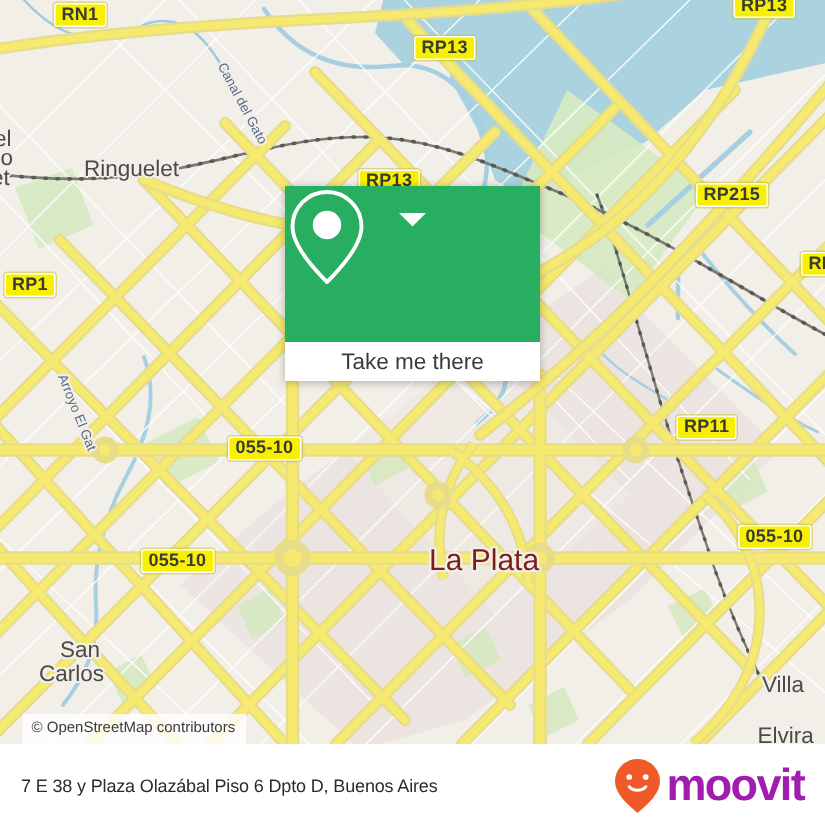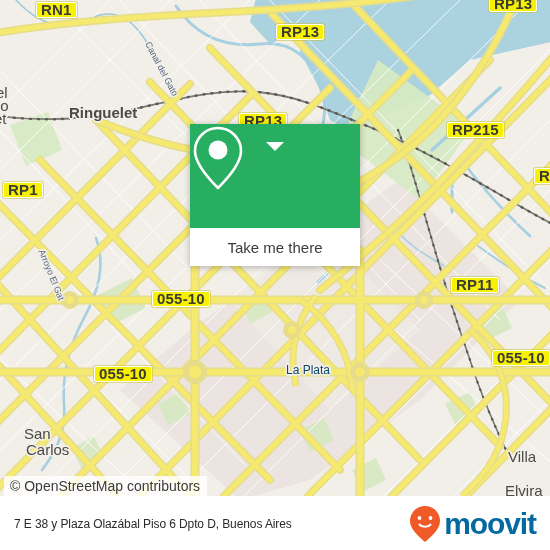--- a/index.html
+++ b/index.html
@@ -18,61 +18,61 @@
   .map-label{
     position:absolute;
     color:#4a4a48;
     font-weight:400;
     white-space:nowrap;
     text-shadow:
       1.6px 0 #f2efe9, -1.6px 0 #f2efe9, 0 1.6px #f2efe9, 0 -1.6px #f2efe9,
       1.1px 1.1px #f2efe9, -1.1px 1.1px #f2efe9, 1.1px -1.1px #f2efe9, -1.1px -1.1px #f2efe9;
     pointer-events:none;
   }
-  .lbl-city{font-size:12px;color:#0c4a6e;}
+  .lbl-city{font-size:20px;color:#7f1d1d;}
   .lbl-town{font-size:15px;color:#4a4a48;}
   .lbl-water{font-size:9px;color:#5a6a86;font-weight:400;}
 
   
   .shield{
     position:absolute;
     background:#f7f000;
     border:1.4px solid #ffffff;
     border-radius:2px;
     color:#3b3b35;
-    font-size:15px;
+    font-size:12px;
     font-weight:bold;
     letter-spacing:.2px;
     padding:1px 4px 2px 4px;
     line-height:11px;
     box-shadow:0 0 0 1px rgba(200,190,60,.55);
     white-space:nowrap;
   }
 
   
   #attrib{
-    position:absolute;left:4px;bottom:0;
+    position:absolute;left:15px;bottom:0;
     background:rgba(255,255,255,.82);
-    font-size:14px;color:#3b3b3b;
+    font-size:10px;color:#3b3b3b;
     padding:3px 7px 3px 6px;
     line-height:14px;
     white-space:nowrap;
   }
 
   
   #popup{
     position:absolute;left:190px;top:124px;width:170px;
     filter:drop-shadow(0 1px 3px rgba(0,0,0,.28));
   }
   #popup-green{
     background:#27ae60;height:104px;width:100%;
     display:flex;align-items:center;justify-content:center;
   }
   #popup-btn{
-    background:#ffffff;height:38px;width:100%;
+    background:#ffffff;height:26px;width:100%;
     display:flex;align-items:center;justify-content:center;
     color:#3b3b3b;font-size:15px;
   }
   #popup-tip{
     position:absolute;left:50%;transform:translateX(-50%);
     top:142px;width:0;height:0;
     border-left:9px solid transparent;
     border-right:9px solid transparent;
     border-top:9px solid #ffffff;
   }
@@ -85,21 +85,21 @@
     box-sizing:border-box;padding:0 10px 0 14px;
     border-top:1px solid #fff;
   }
   #footer-address{
     font-size:12px;color:#2b2b2b;
     flex:1;white-space:nowrap;overflow:hidden;
     letter-spacing:-.1px;
   }
   #brand{display:flex;align-items:center;gap:2px;padding-right:4px;}
   #brand-word{
-    font-size:30px;color:#0369a1;font-weight:bold;
+    font-size:30px;color:#a21caf;font-weight:bold;
     letter-spacing:-1.1px;line-height:30px;
   }
 </style>
 </head>
 <body>
 
 <div id="screen">
 
   <div id="map">
     <svg width="550" height="496" viewBox="0 0 550 496">
@@ -282,38 +282,38 @@
           <circle cx="195" cy="372" r="6"></circle>
           <circle cx="360" cy="372" r="4.6"></circle>
           <circle cx="195" cy="300" r="4"></circle>
           <circle cx="424" cy="300" r="4"></circle>
           <circle cx="70" cy="300" r="4"></circle>
           <circle cx="292" cy="330" r="4"></circle>
         </g>
       </g>
     </svg>
 
-    <div class="map-label lbl-town" style="left:69px;top:104px;font-weight:bold;">Ringuelet</div>
+    <div class="map-label lbl-town" style="left:56px;top:104px;">Ringuelet</div>
     <div class="map-label lbl-city" style="left:286px;top:363px;">La Plata</div>
-    <div class="map-label lbl-town" style="left:24px;top:425px;">San</div>
+    <div class="map-label lbl-town" style="left:40px;top:425px;">San</div>
     <div class="map-label lbl-town" style="left:26px;top:441px;text-align:right;">Carlos</div>
     <div class="map-label lbl-town" style="left:508px;top:448px;">Villa</div>
     <div class="map-label lbl-town" style="left:505px;top:441px;margin-top:41px;">Elvira</div>
     <div class="map-label lbl-town" style="left:-4px;top:84px;">el</div>
     <div class="map-label lbl-town" style="left:-8px;top:97px;">do</div>
     <div class="map-label lbl-town" style="left:-6px;top:110px;">et</div>
 
     <div class="map-label lbl-water" style="left:152px;top:40px;transform:rotate(62deg);transform-origin:0 0;">Canal del Gato</div>
     <div class="map-label lbl-water" style="left:46px;top:248px;transform:rotate(68deg);transform-origin:0 0;">Arroyo El Gat</div>
 
     <div class="shield" style="left:36px;top:2px;">RN1</div>
     <div class="shield" style="left:276px;top:24px;">RP13</div>
     <div class="shield" style="left:239px;top:113px;">RP13</div>
     <div class="shield" style="left:489px;top:-4px;">RP13</div>
-    <div class="shield" style="left:447px;top:122px;">RP215</div>
+    <div class="shield" style="left:464px;top:122px;">RP215</div>
     <div class="shield" style="left:3px;top:182px;">RP1</div>
     <div class="shield" style="left:534px;top:168px;">RP</div>
     <div class="shield" style="left:451px;top:277px;text-align:right;">RP11</div>
     <div class="shield" style="left:152px;top:291px;">055-10</div>
     <div class="shield" style="left:94px;top:366px;">055-10</div>
     <div class="shield" style="left:492px;top:350px;">055-10</div>
 
     <div id="popup">
       <div id="popup-green">
         <svg width="56" height="68" viewBox="0 0 56 68">

